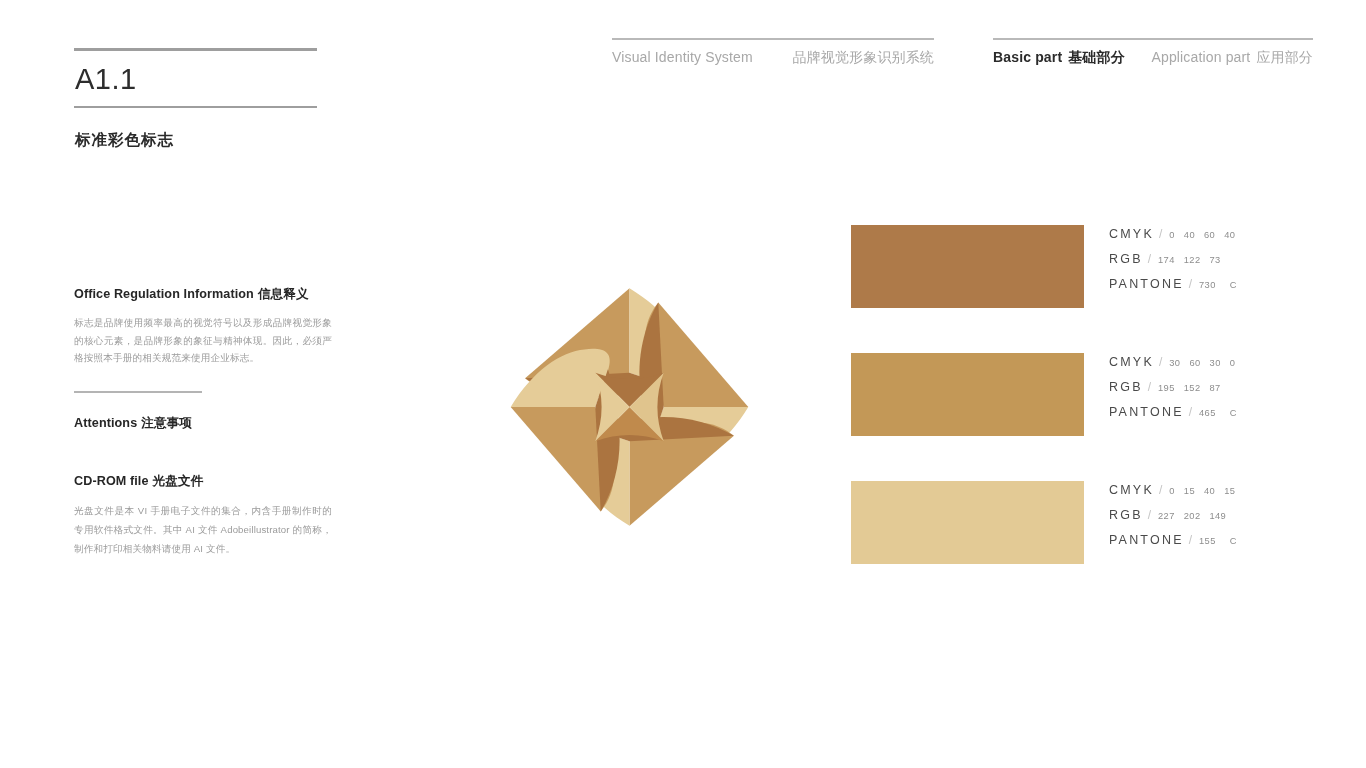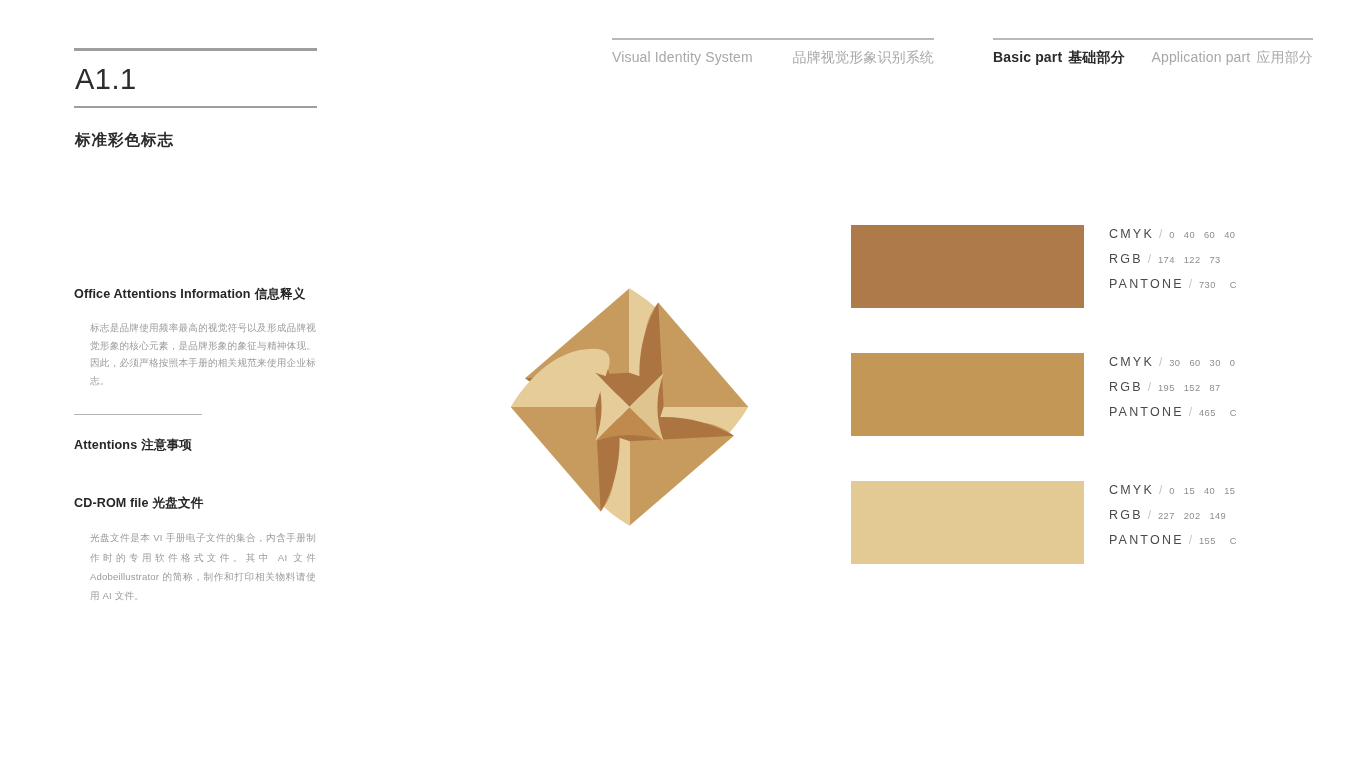--- a/index.html
+++ b/index.html
@@ -114,21 +114,21 @@
     margin-left: 4px;
   }
   .sec-body {
     font-size: 9.6px;
     line-height: 1.85;
     color: #9b9b9b;
     letter-spacing: .15px;
     text-align: justify;
   }
   .sec-body p {
-    margin: 16px;
+    margin: 0;
   }
   .sec-divider {
     height: 1.5px;
     background: #b4b4b4;
     width: 128px;
     margin: 24px 0 22px 0;
   }
   .sec-space-lg {
     height: 30px;
   }
@@ -227,21 +227,21 @@
   <div class="title-rule-top"></div>
   <div class="page-code">A1.1</div>
   <div class="title-rule-bot"></div>
   <div class="page-subtitle">标准彩色标志</div>
 </div>
 
 <div class="info-col">
 
   <div>
     <div class="sec-heading">
-      <span>Office Attentions Information</span><span class="cn">信息释义</span>
+      <span>Office Regulation Information</span><span class="cn">信息释义</span>
     </div>
     <div class="sec-body">
       <p>标志是品牌使用频率最高的视觉符号以及形成品牌视觉形象的核心元素，是品牌形象的象征与精神体现。因此，必须严格按照本手册的相关规范来使用企业标志。</p>
     </div>
   </div>
 
   <div class="sec-divider"></div>
 
   <div>
     <div class="sec-heading">

